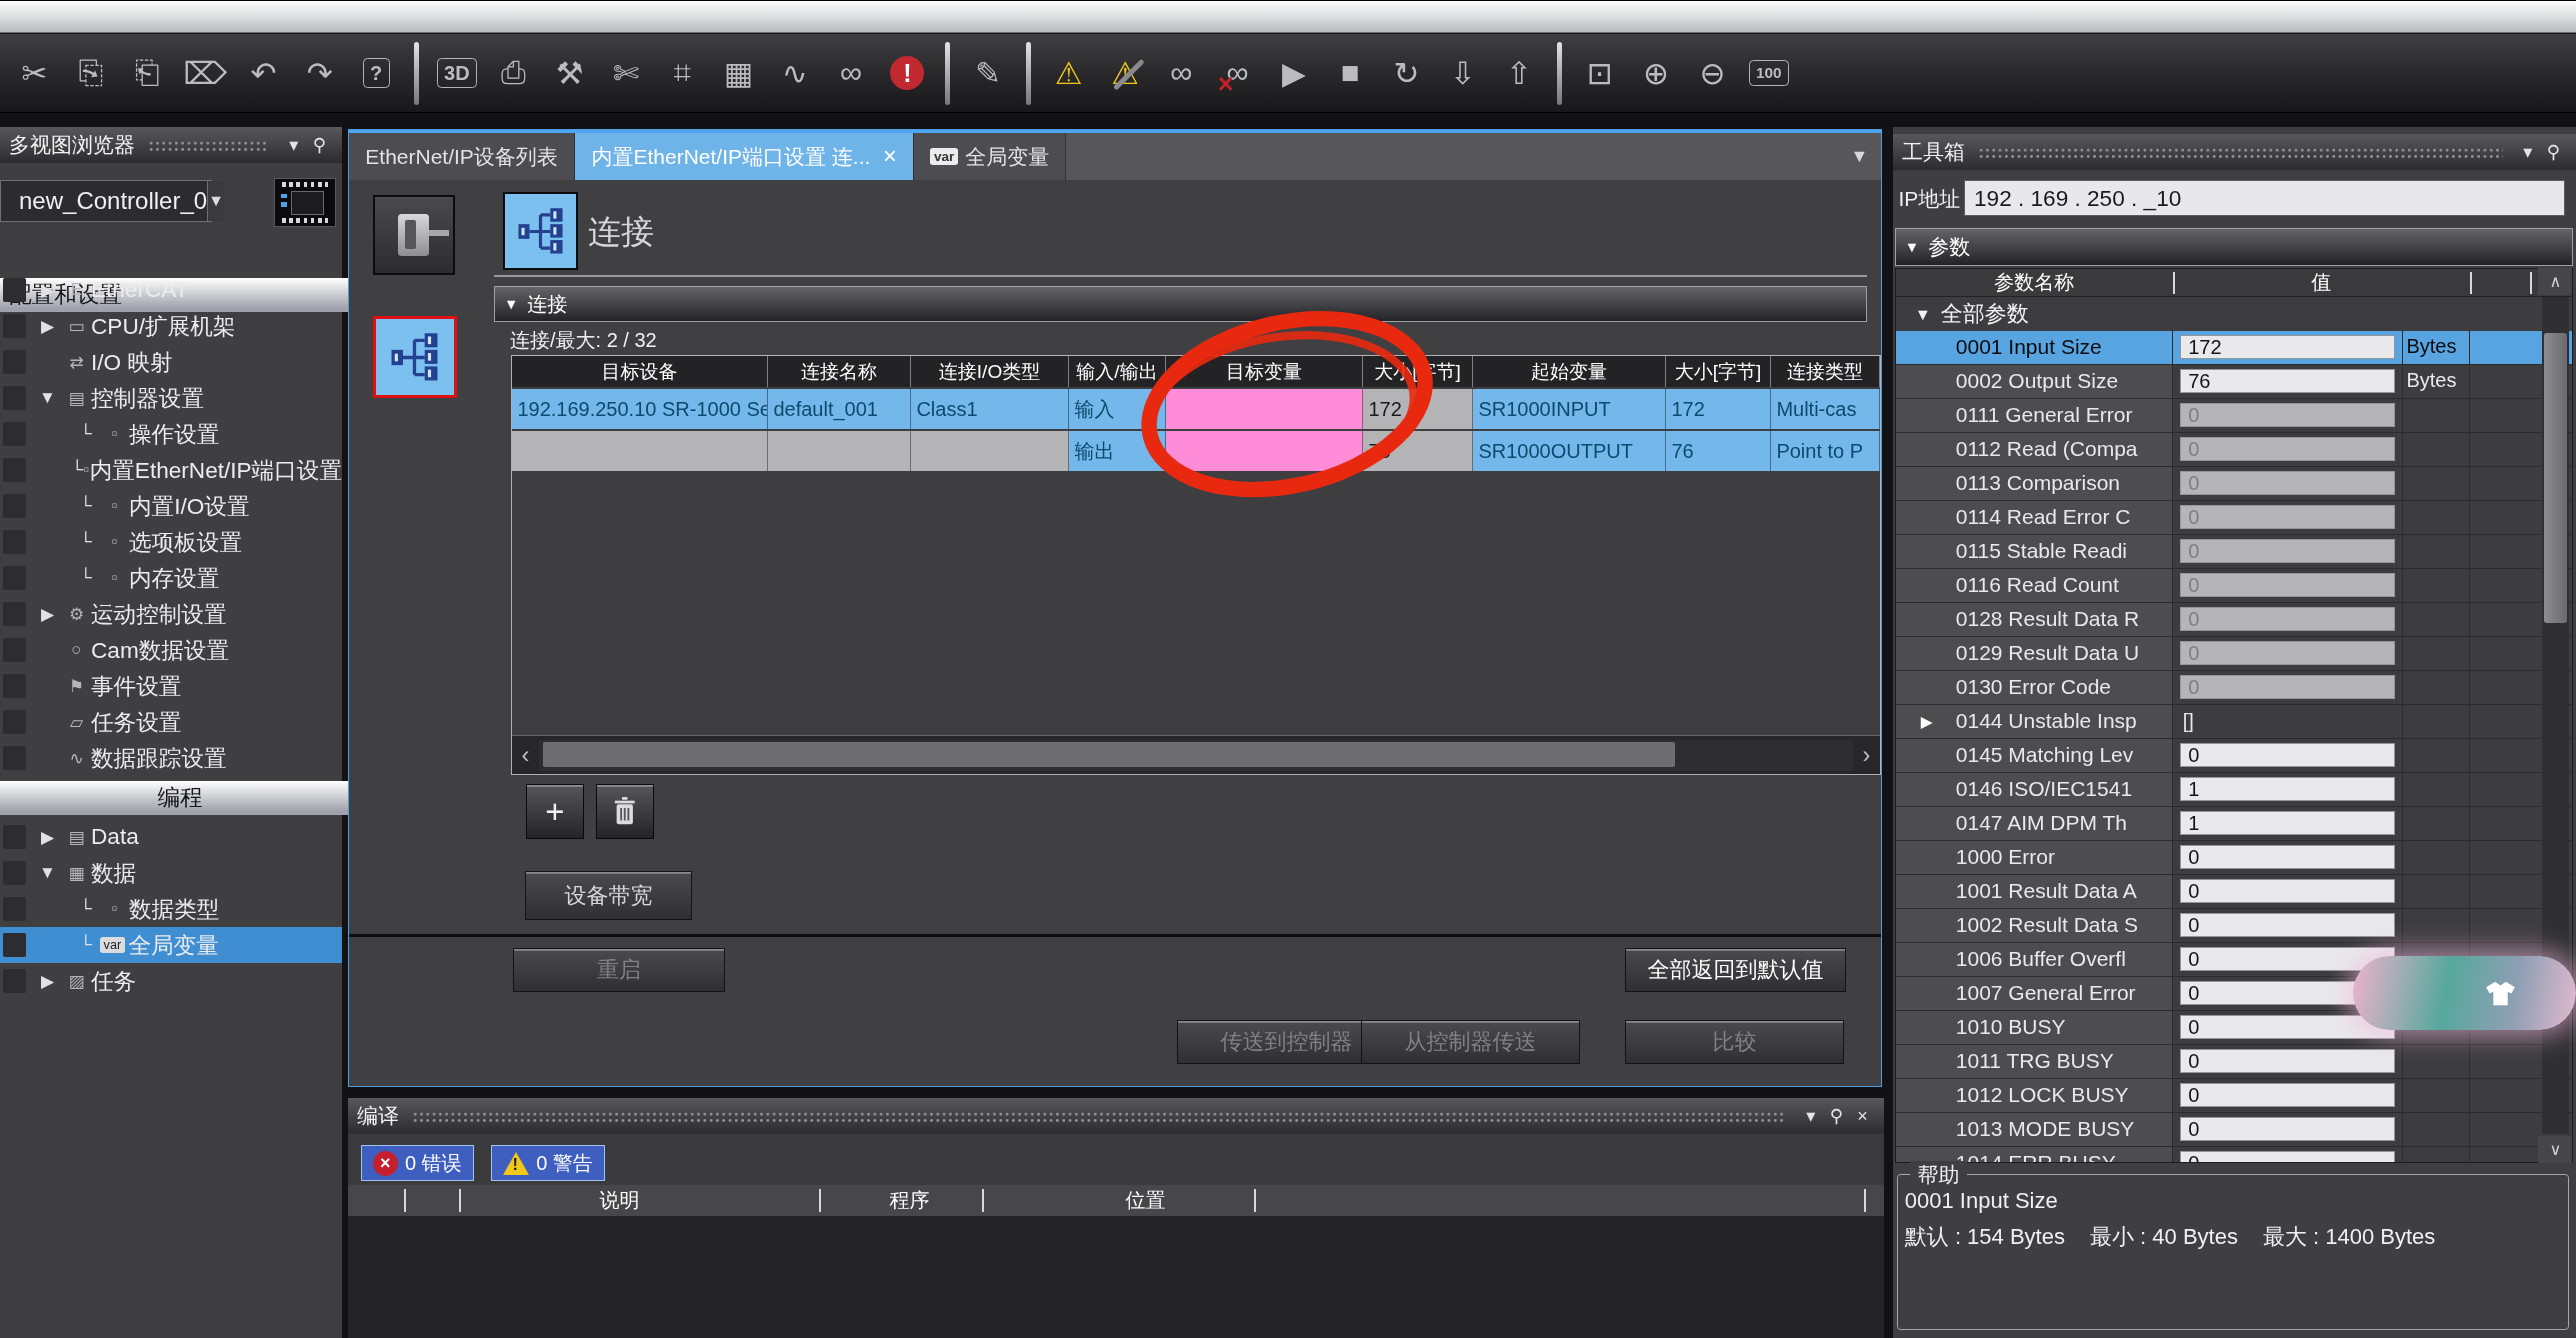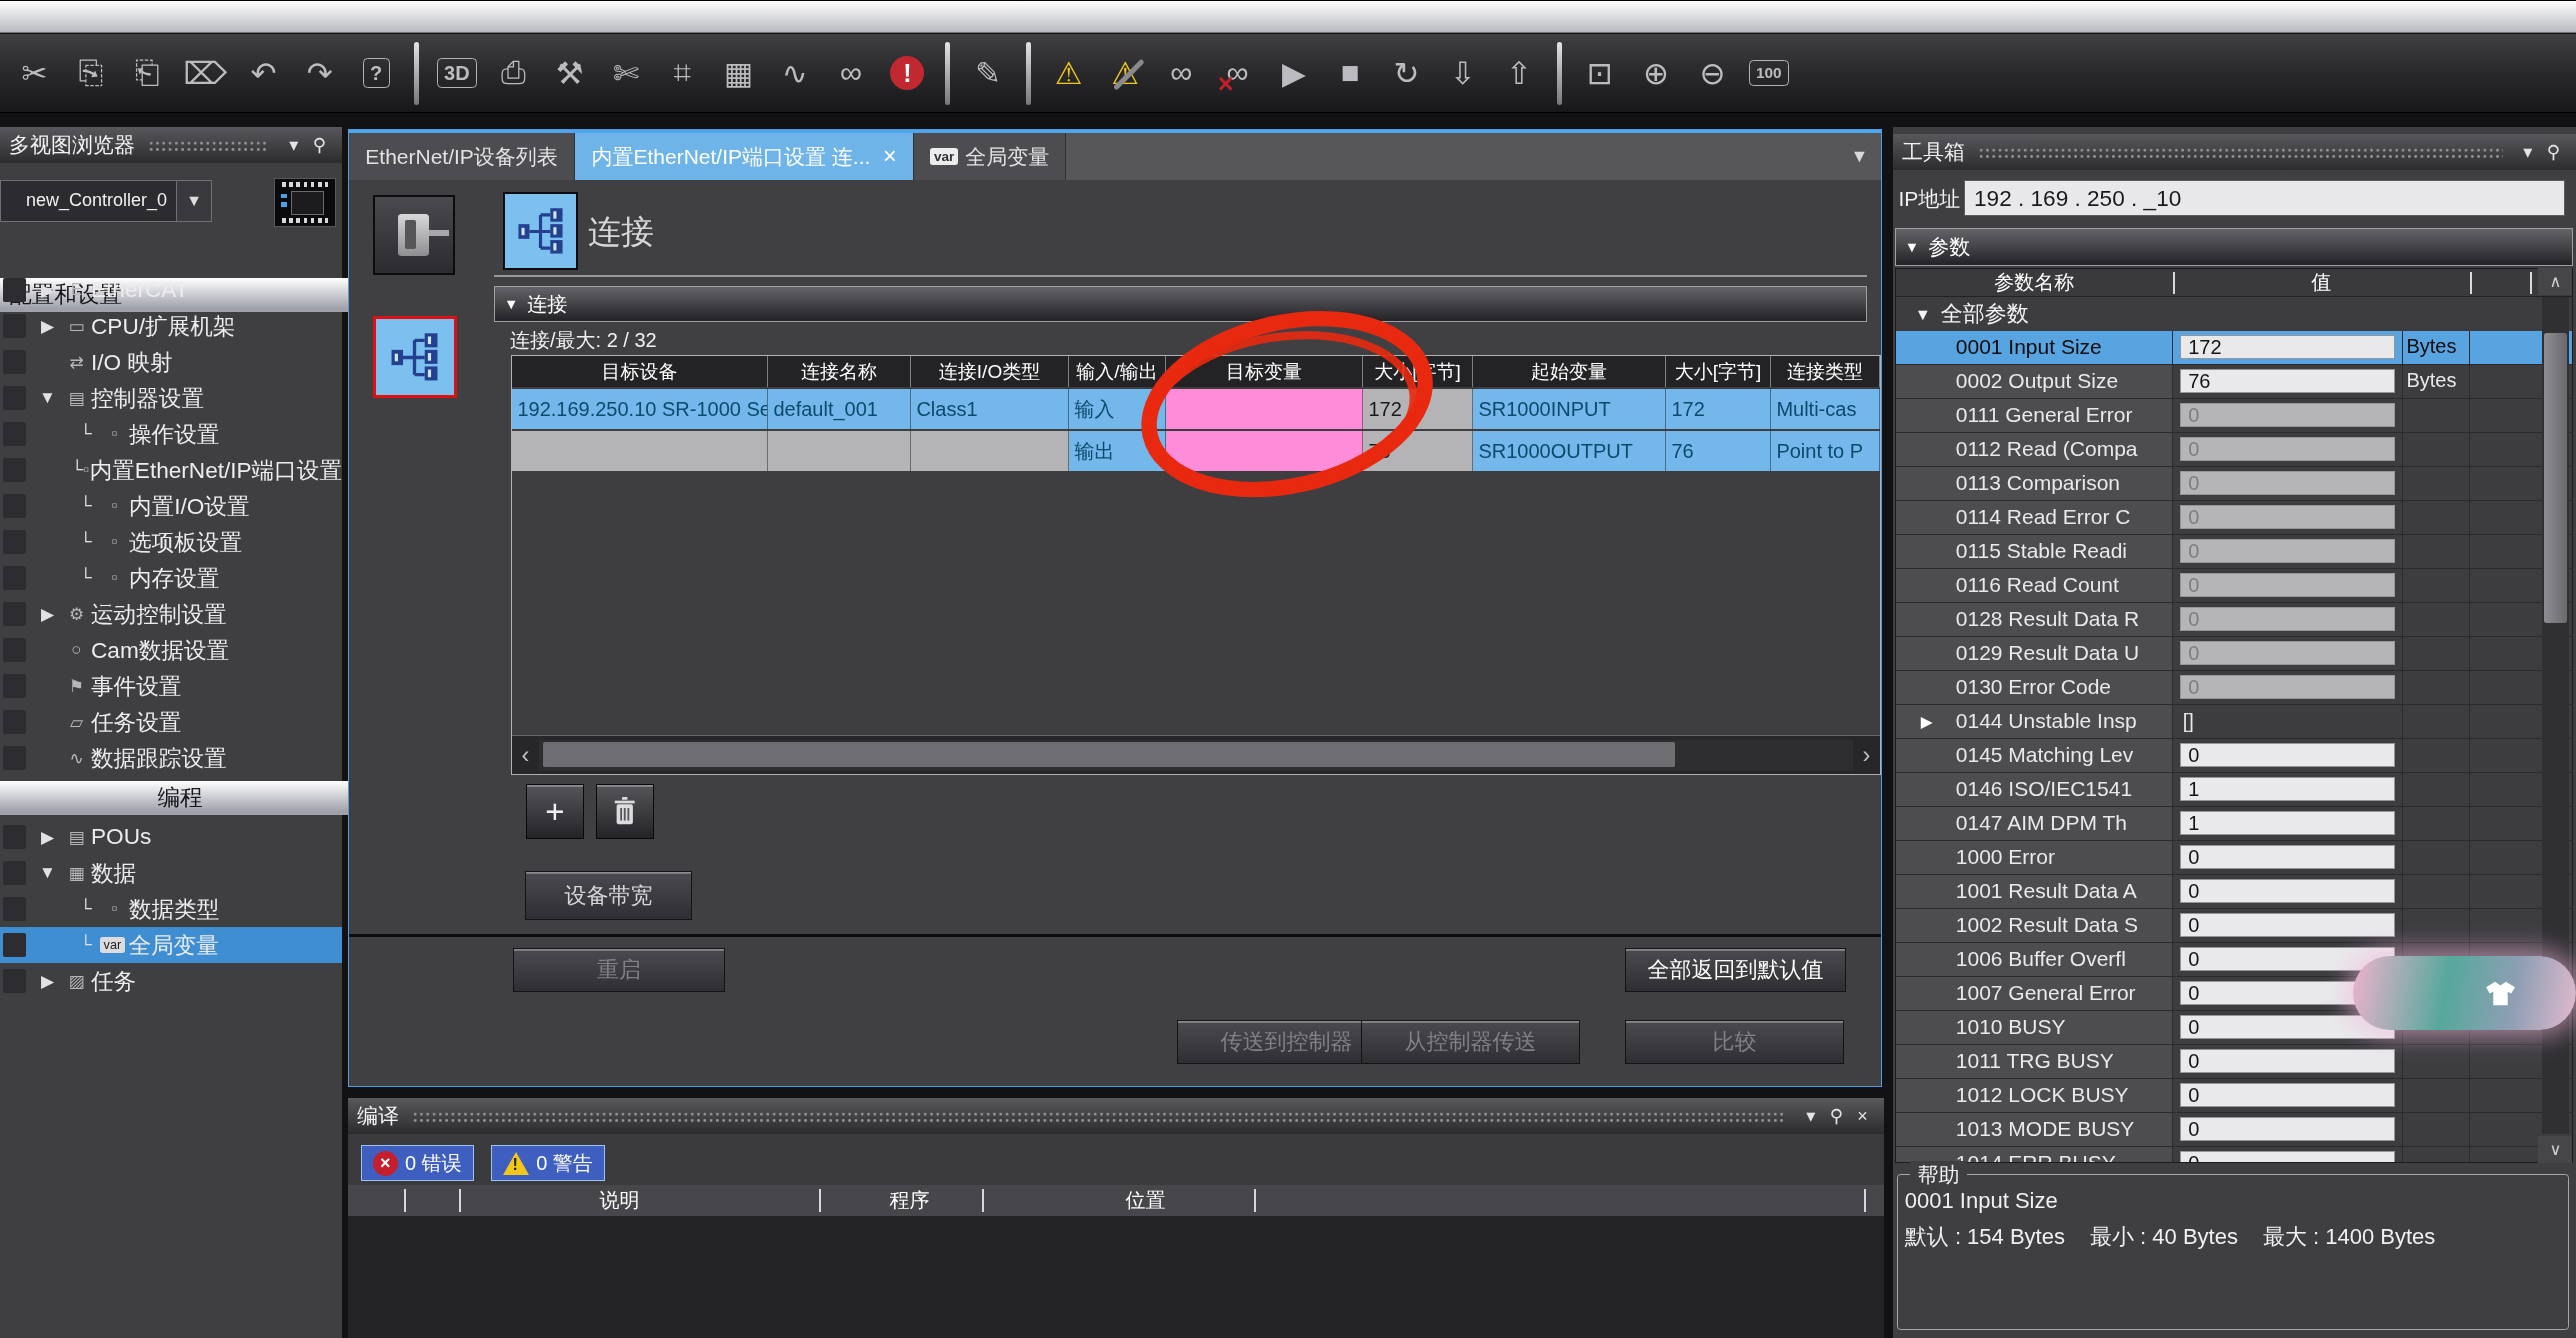--- a/index.html
+++ b/index.html
@@ -34,21 +34,21 @@
   .pt-dots{flex:1;height:11px;margin:0 12.7px;
     background-image:radial-gradient(circle,#96969a 1.2px,transparent 1.4px);background-size:6.3px 6.3px;}
   .pt-btn{color:#e4e4e6;font-size:18px;padding:0 7.2px;}
   .group-header{height:34px;line-height:34px;background:linear-gradient(#ffffff,#9fa1ab 90%);
     color:#17171a;font-size:22.6px;padding-left:9px;}
   
   .left-panel{position:absolute;left:0;top:127px;width:342px;height:1212px;background:#3f3f42;}
   .ctrl-row{position:absolute;left:0;top:51px;width:342px;height:47px;}
   .ctrl-dd{position:absolute;left:0;top:1.8px;width:210px;height:40px;background:#2c2c30;border:1.8px solid #707074;
     display:flex;align-items:center;}
-  .ctrl-dd-label{flex:1;font-size:18px;color:#f0f0f2;padding-left:25px;white-space:nowrap;}
+  .ctrl-dd-label{flex:1;font-size:24px;color:#f0f0f2;padding-left:18px;white-space:nowrap;}
   .ctrl-dd-arrow{width:34px;height:100%;border-left:1.8px solid #707074;background:#3a3a3e;color:#dcdcde;
     display:flex;align-items:center;justify-content:center;font-size:16.3px;}
   .chip{position:absolute;left:274px;top:0px;width:60px;height:47px;background:#0b0b0d;border:1.8px solid #58585c;}
   .chip::before,.chip::after{content:"";position:absolute;left:7.2px;right:7.2px;height:5.4px;
     background:repeating-linear-gradient(90deg,#d8d8da 0 3.6px,transparent 3.6px 7.2px);}
   .chip::before{top:2.7px;} .chip::after{bottom:2.7px;}
   .chip-core{position:absolute;left:16.3px;top:11.8px;width:31px;height:22px;background:#1c1c1f;border:1.8px solid #6a6a6e;}
   .chip-pins{position:absolute;left:6.3px;top:14.5px;width:5.4px;height:16.3px;
     background:repeating-linear-gradient(#4aa3e8 0 4.5px,transparent 4.5px 8.2px);}
   .tree{position:absolute;left:0;width:342px;}
@@ -397,21 +397,21 @@
           <span class="t-ic">∿</span>
           <span class="t-label">数据跟踪设置</span>
         </div>
       </div>
     <div class="group-header" style="position:absolute;left:0;top:654px;width:342px;text-align:center;">编程</div>
     <div class="tree" style="top:692px;">
 
     <div class="tree-row i1">
           <span class="t-exp">▶</span>
           <span class="t-ic">▤</span>
-          <span class="t-label">POUs</span>
+          <span class="t-label">Data</span>
         </div>
         <div class="tree-row i1">
           <span class="t-exp">▼</span>
           <span class="t-ic">▦</span>
           <span class="t-label">数据</span>
         </div>
         <div class="tree-row i2">
           <span class="t-exp">└</span>
           <span class="t-ic">▫</span>
           <span class="t-label">数据类型</span>

